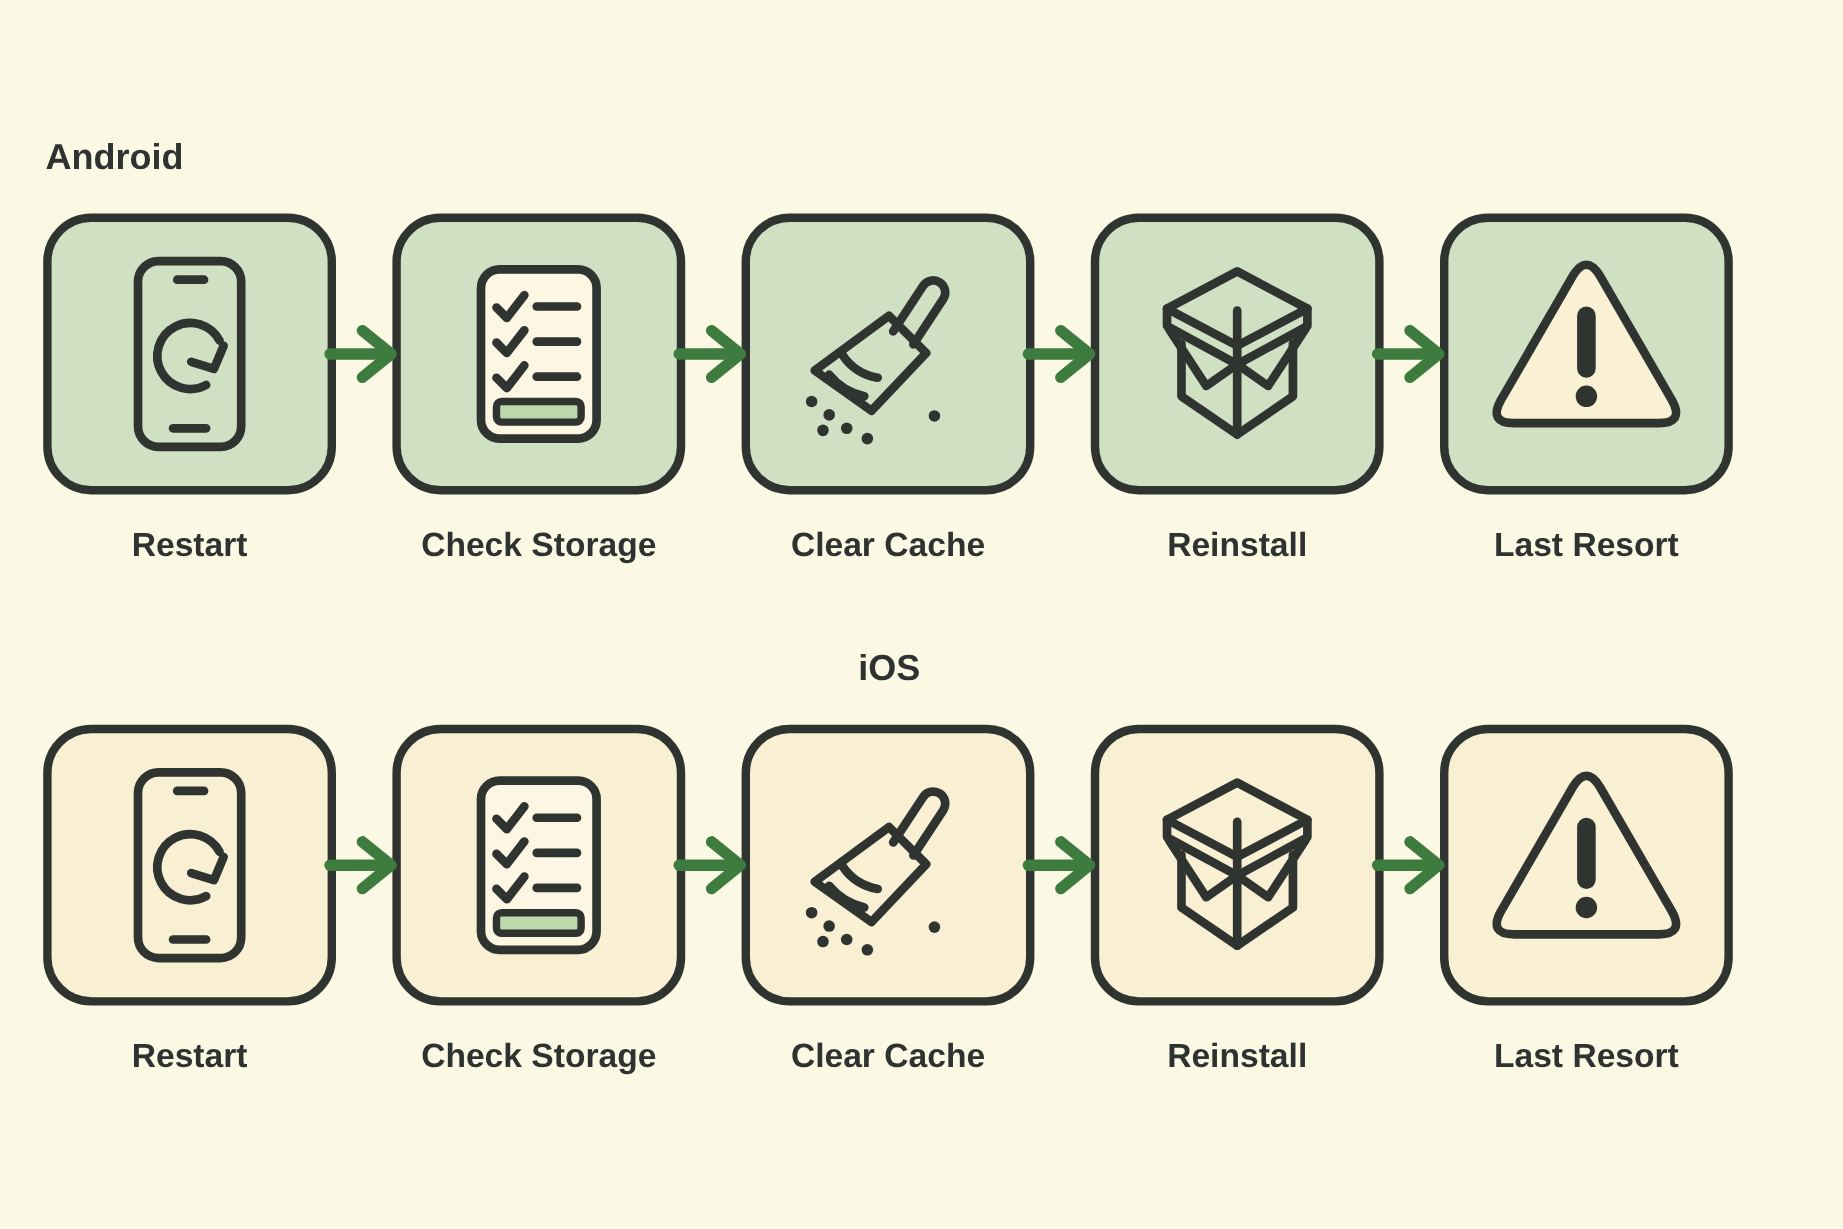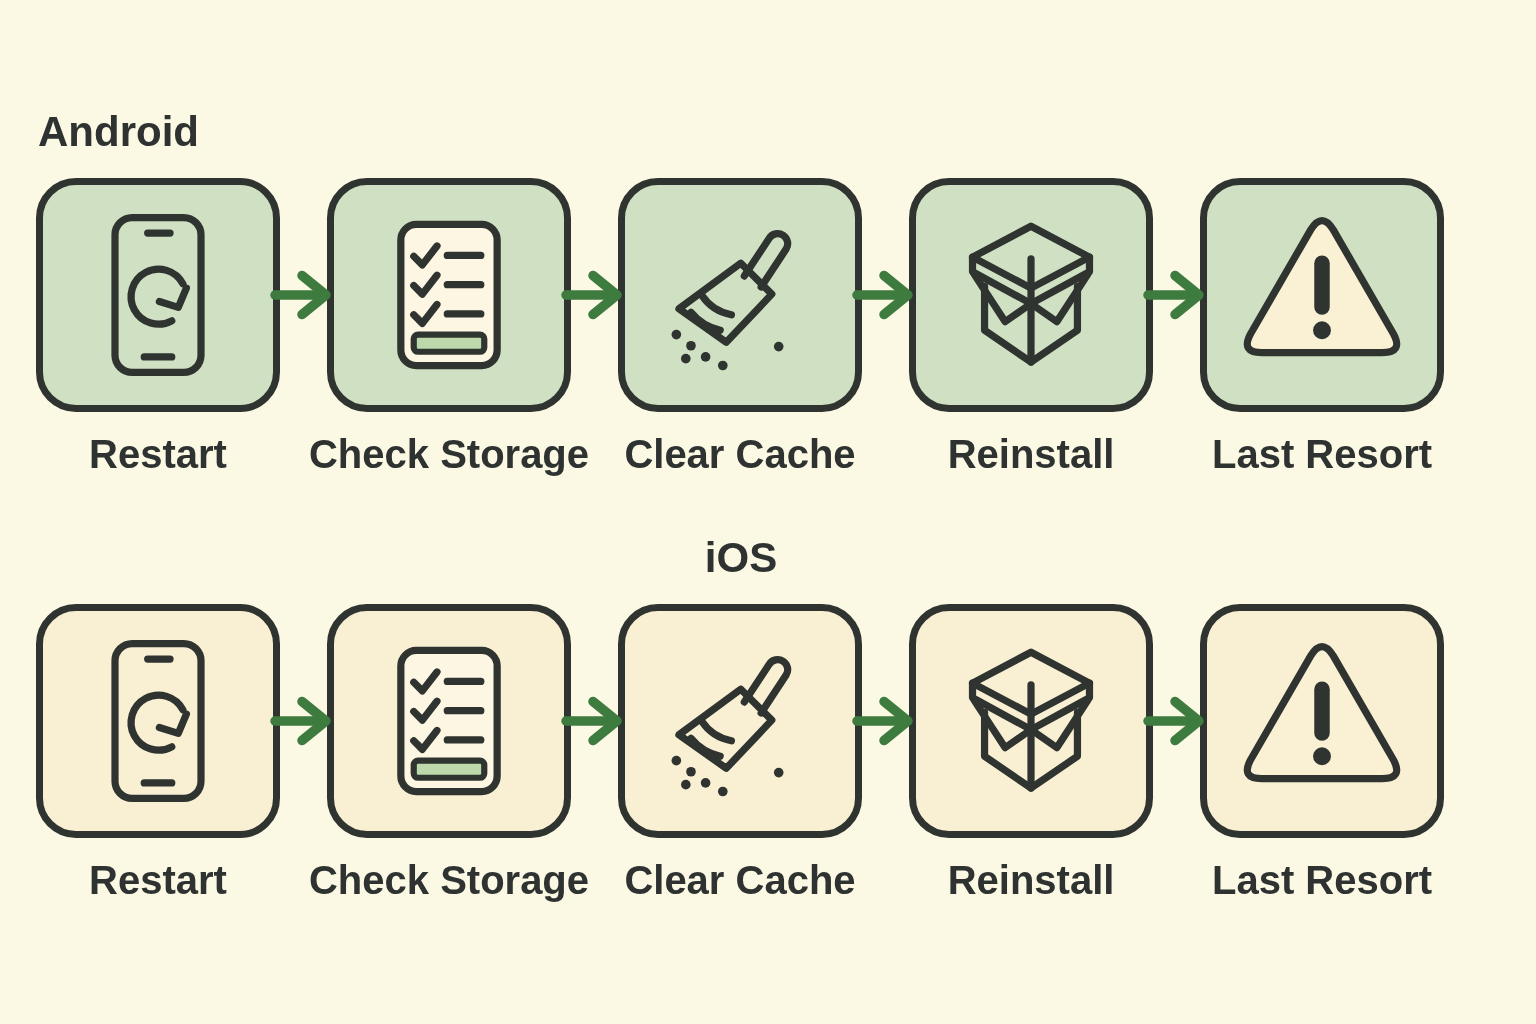--- a/index.html
+++ b/index.html
@@ -20,38 +20,38 @@
     background:var(--background);
     font-family:"Liberation Sans", sans-serif;
     overflow:hidden;
   }
   .canvas{position:relative;width:1536px;height:1024px;}
   .platform-section{position:absolute;left:36px;}
   #sec-android{top:108px;}
   #sec-ios{top:534px;text-align:center;}
   .section-title{
     margin:0 0 22px 2px;
-    font-size:42px;line-height:48px;font-weight:700;
+    font-size:30px;line-height:48px;font-weight:700;
     color:var(--text-dark);
   }
   .flow-row{display:flex;align-items:flex-start;}
   .step{display:flex;flex-direction:column;align-items:center;width:244px;flex-shrink:0;}
   .card{
     width:244px;height:234px;
     border:7px solid var(--line-dark);
     border-radius:40px;
     display:flex;align-items:center;justify-content:center;
     position:relative;z-index:1;
   }
   .card.green{background:var(--android-box-fill);}
   .card.cream{background:var(--ios-box-fill);}
   .icon{width:172px;height:172px;display:block;}
   .step-label{
     margin-top:24px;
-    font-size:40px;line-height:36px;font-weight:700;
+    font-size:28px;line-height:36px;font-weight:700;
     color:var(--text-dark);white-space:nowrap;
   }
   .arrow-slot{
     width:47px;height:234px;flex-shrink:0;
     display:flex;align-items:center;justify-content:center;
     position:relative;z-index:2;
   }
   .arrow-svg{width:62px;height:52px;margin:0 -8px;overflow:visible;display:block;}
   #icon-defs{position:absolute;width:0;height:0;overflow:hidden;}
 </style>

